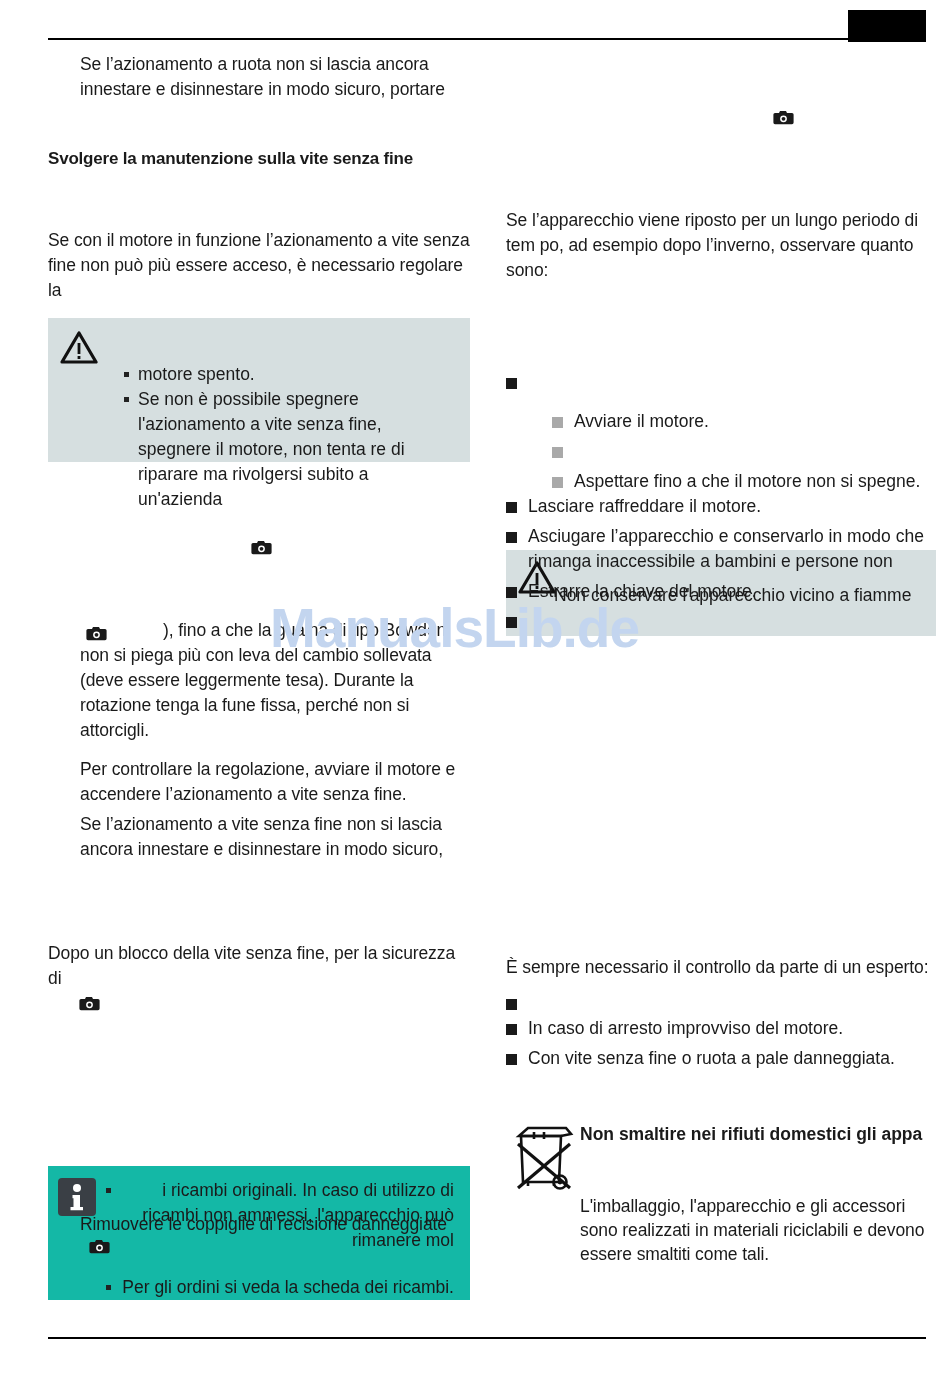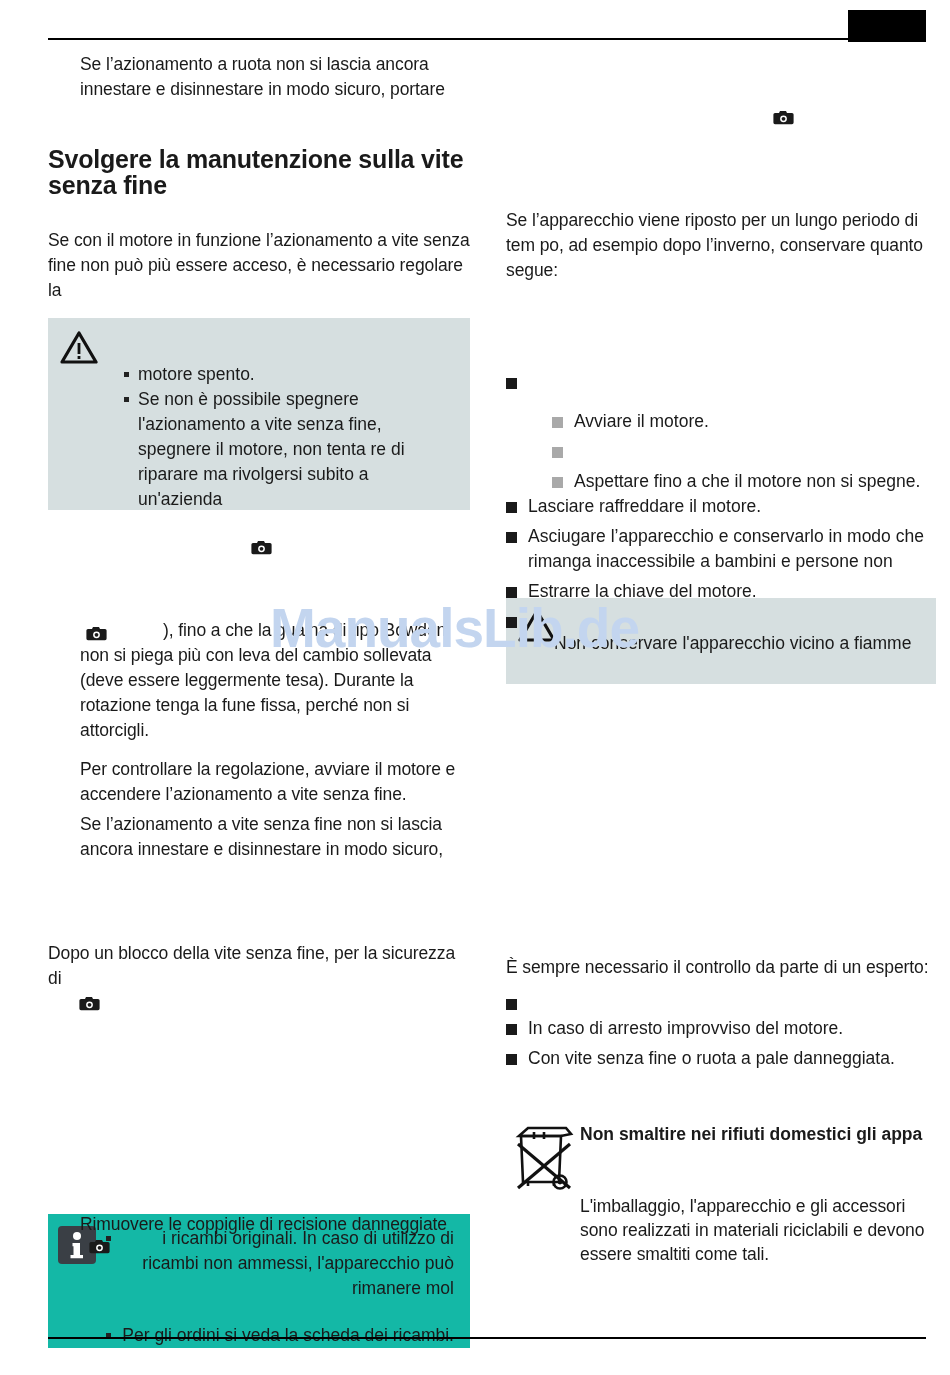--- a/index.html
+++ b/index.html
@@ -59,21 +59,21 @@
 
   
   .para {
     font-size: 17.5px;
     line-height: 25px;
     letter-spacing: -0.1px;
   }
   .para-indent { padding-left: 32px; }
 
   .section-title {
-    font-size: 25px;
+    font-size: 17px;
     font-weight: bold;
     line-height: 26px;
     letter-spacing: -0.2px;
   }
 
   
   .callout {
     background: #d6dfe0;
     position: relative;
   }
@@ -182,21 +182,21 @@
   </div>
 
   <div class="col col-left" style="top:146px;">
     <div class="section-title">Svolgere la manutenzione sulla vite senza fine</div>
   </div>
 
   <div class="col col-left" style="top:228px;">
     <div class="para">Se con il motore in funzione l’azionamento a vite senza fine non può più essere acceso, è necessario regolare la</div>
   </div>
 
-  <div class="col col-left callout" style="top:318px; height:192px;">
+  <div class="col col-left callout" style="top:318px; height:144px;">
     <span class="callout-icon" style="left:12px; top:13px;">
       <svg class="warn-tri" viewBox="0 0 38 33" xmlns="http://www.w3.org/2000/svg">
         <path d="M19 2 L36 31 L2 31 Z" fill="none" stroke="#111" stroke-width="3.2" stroke-linejoin="round"></path>
         <rect x="17.6" y="12" width="2.8" height="11" fill="#111"></rect>
         <rect x="17.6" y="25" width="2.8" height="3" fill="#111"></rect>
       </svg>
     </span>
     <ul class="bullet-sq callout-body" style="position:absolute; left:74px; top:44px; right:16px;">
       <li><span></span></li>
       <li class="no-marker"><span>motore spento.</span></li>
@@ -274,21 +274,21 @@
 
   <div style="position:absolute; left:773px; top:110px;">
     <svg class="cam" viewBox="0 0 21 16" xmlns="http://www.w3.org/2000/svg">
       <path d="M7 1 h6 l1 2 h5 a1.6 1.6 0 0 1 1.6 1.6 v8 a1.6 1.6 0 0 1 -1.6 1.6 h-17 a1.6 1.6 0 0 1 -1.6 -1.6 v-8 a1.6 1.6 0 0 1 1.6 -1.6 h4 z" fill="#1a1a1a"></path>
       <circle cx="10.5" cy="8.8" r="3.4" fill="#fff"></circle>
       <circle cx="10.5" cy="8.8" r="1.9" fill="#1a1a1a"></circle>
     </svg>
   </div>
 
   <div class="col col-right" style="top:208px; width:430px;">
-    <div class="para">Se l’apparecchio viene riposto per un lungo periodo di tem po, ad esempio dopo l’inverno, conservare quanto segue:</div>
+    <div class="para">Se l’apparecchio viene riposto per un lungo periodo di tem po, ad esempio dopo l’inverno, osservare quanto sono:</div>
   </div>
 
   <div class="col col-right callout" style="top:272px; width:430px; height:86px;">
     <span class="callout-icon" style="left:12px; top:11px;">
       <svg class="warn-tri" viewBox="0 0 38 33" xmlns="http://www.w3.org/2000/svg">
         <path d="M19 2 L36 31 L2 31 Z" fill="none" stroke="#111" stroke-width="3.2" stroke-linejoin="round"></path>
         <rect x="17.6" y="12" width="2.8" height="11" fill="#111"></rect>
         <rect x="17.6" y="25" width="2.8" height="3" fill="#111"></rect>
       </svg>
     </span>

